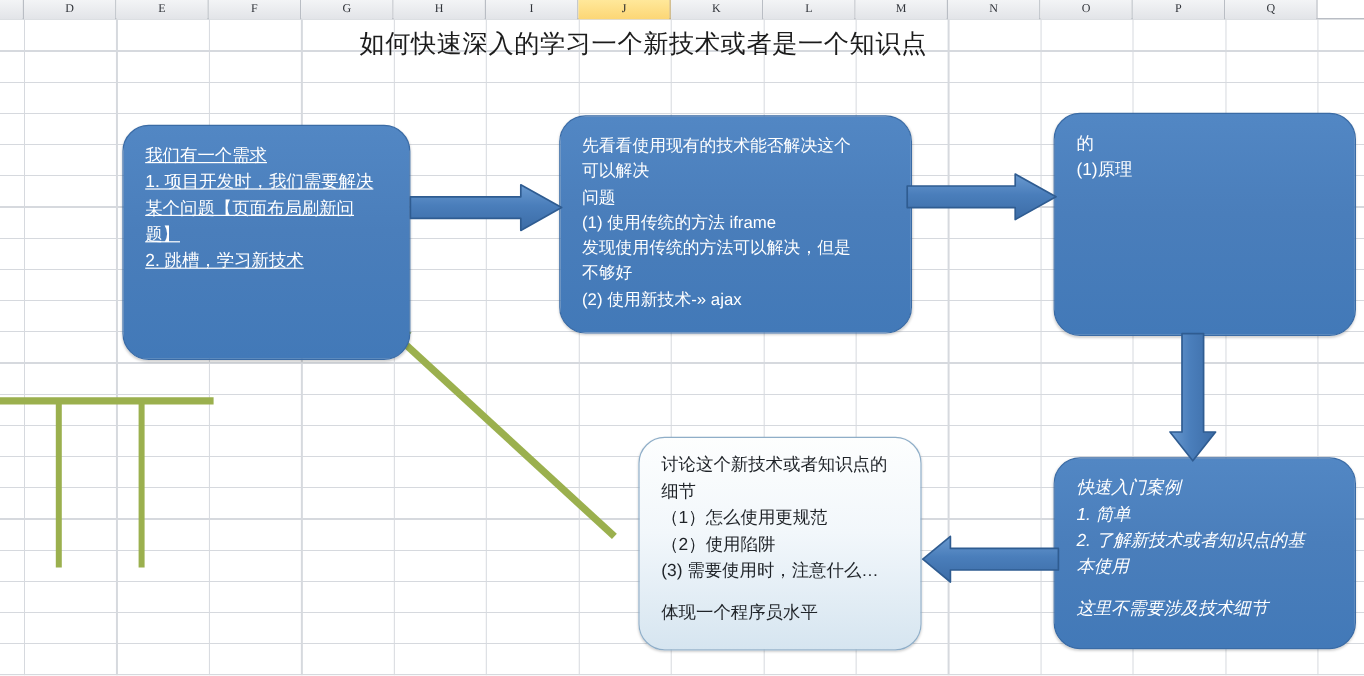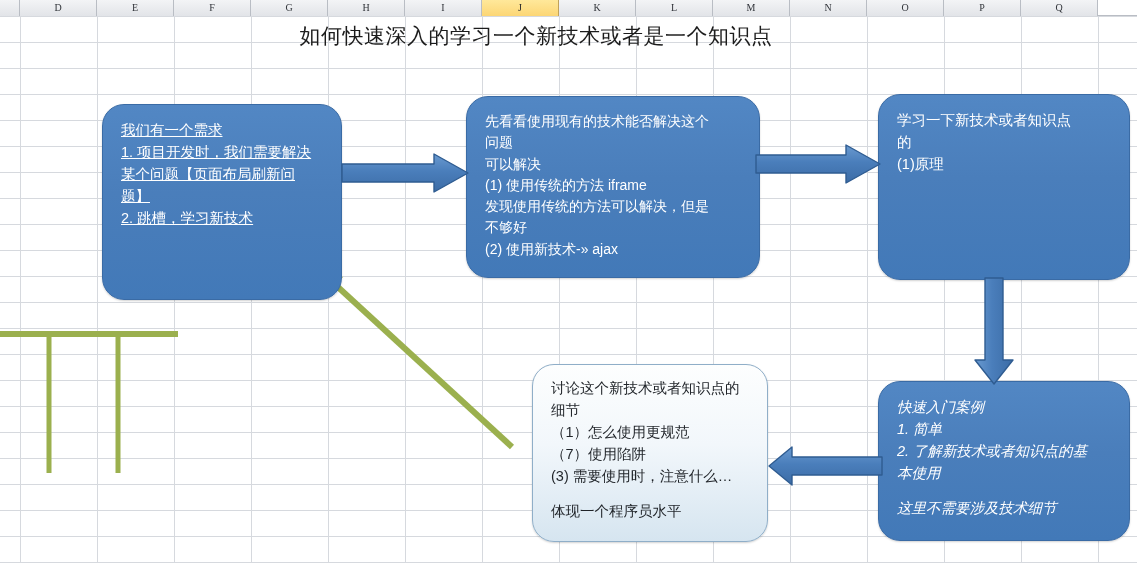--- a/index.html
+++ b/index.html
@@ -162,48 +162,47 @@
     <div class="node blue" style="left:86px; top:104px; width:240px; height:196px;text-decoration:underline;">
       <div class="ln">我们有一个需求</div>
       <div class="ln">1. 项目开发时，我们需要解决</div>
       <div class="ln">某个问题【页面布局刷新问</div>
       <div class="ln">题】</div>
       <div class="ln">2. 跳槽，学习新技术</div>
     </div>
 
     <div class="node blue" style="left:450px; top:96px; width:294px; height:182px; font-size:14px; ">
       <div class="ln">先看看使用现有的技术能否解决这个</div>
+      <div class="ln">可以解决</div>
       <div class="ln">问题</div>
-      <div class="ln">可以解决</div>
       <div class="ln">(1) 使用传统的方法 iframe</div>
       <div class="ln">发现使用传统的方法可以解决，但是</div>
       <div class="ln">不够好</div>
       <div class="ln">(2) 使用新技术-» ajax</div>
     </div>
 
     <div class="node blue" style="left:862px; top:94px; width:252px; height:186px;">
-      <div class="ln">学习一下新技术或者知识点</div>
       <div class="ln">的</div>
       <div class="ln">(1)原理</div>
     </div>
 
     <div class="node blue" style="left:862px; top:381px; width:252px; height:160px;font-style:italic;">
       <div class="ln">快速入门案例</div>
       <div class="ln">1. 简单</div>
       <div class="ln">2. 了解新技术或者知识点的基</div>
       <div class="ln">本使用</div>
       <div class="ln blank"></div>
       <div class="ln">这里不需要涉及技术细节</div>
     </div>
 
     <div class="node pale" style="left:516px; top:364px; width:236px; height:178px; padding-top:12px;">
       <div class="ln">讨论这个新技术或者知识点的</div>
       <div class="ln">细节</div>
       <div class="ln">（1）怎么使用更规范</div>
-      <div class="ln">（7）使用陷阱</div>
+      <div class="ln">（2）使用陷阱</div>
       <div class="ln">(3) 需要使用时，注意什么…</div>
       <div class="ln blank"></div>
       <div class="ln">体现一个程序员水平</div>
     </div>
 
     <div class="arrow" style="left:326px; top:152px;">
       <svg width="128" height="42" viewBox="0 0 128 42">
         <defs>
           <linearGradient id="gR1" x1="0" y1="0" x2="0" y2="1">
             <stop offset="0%" stop-color="#6a9ad0"></stop>

